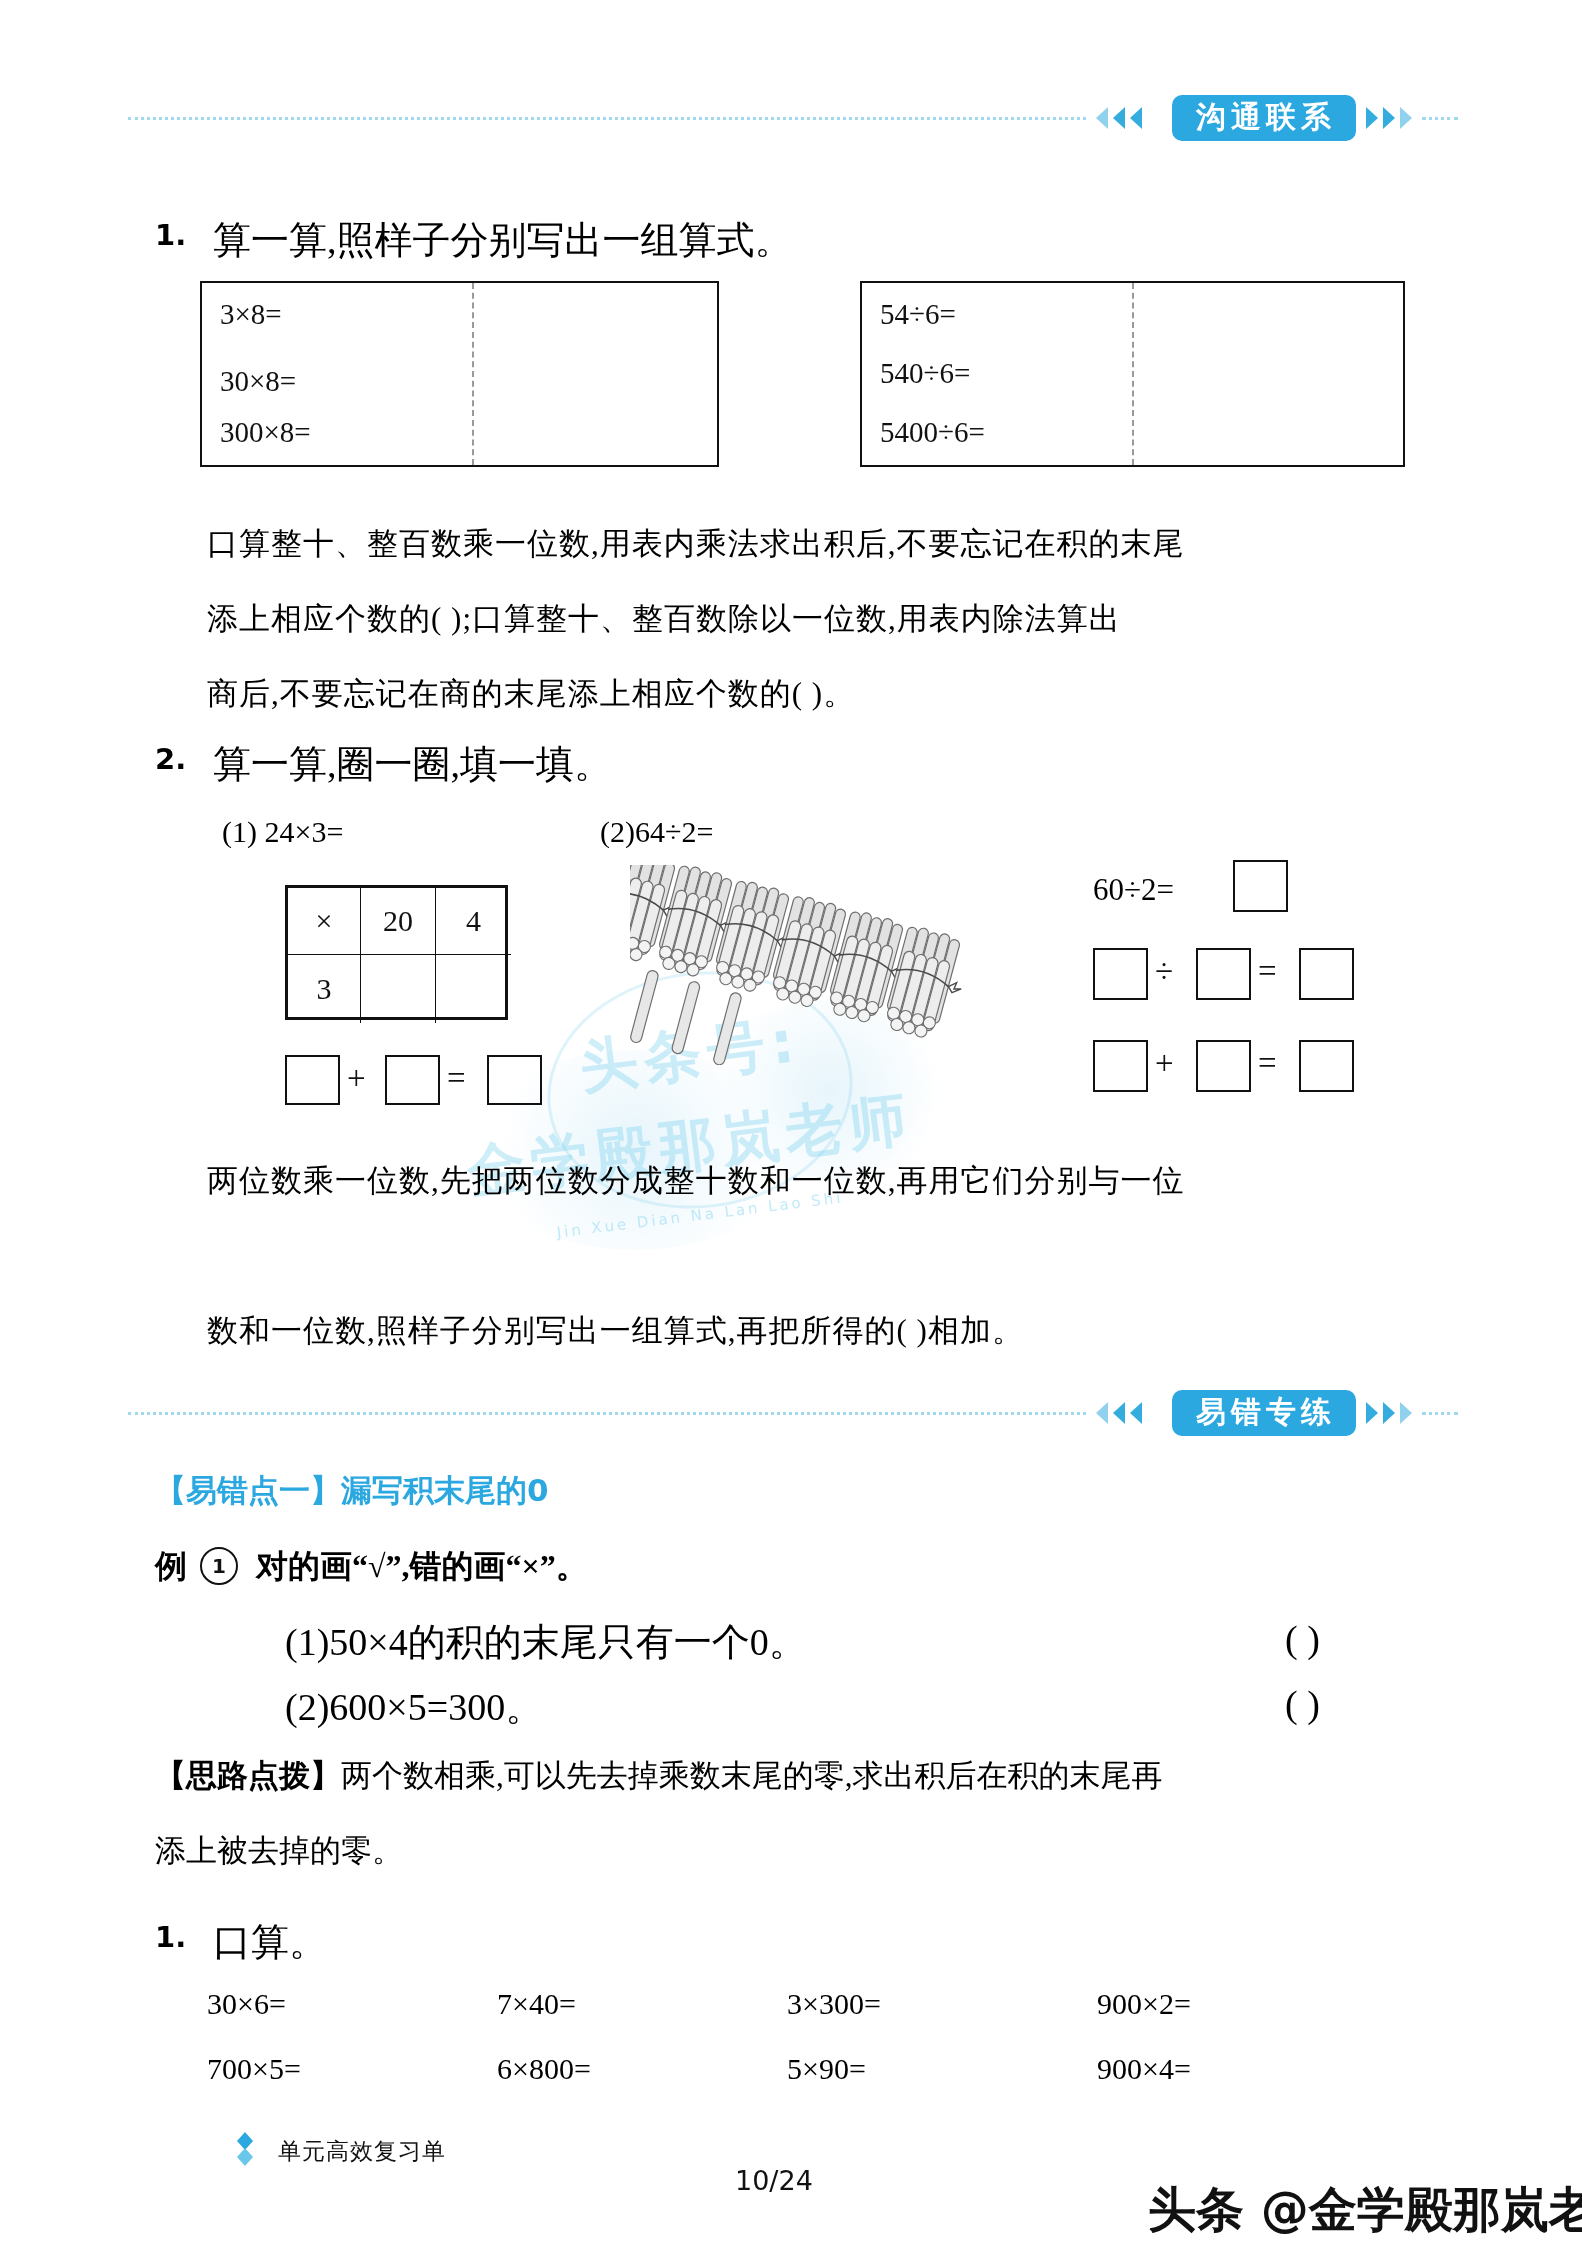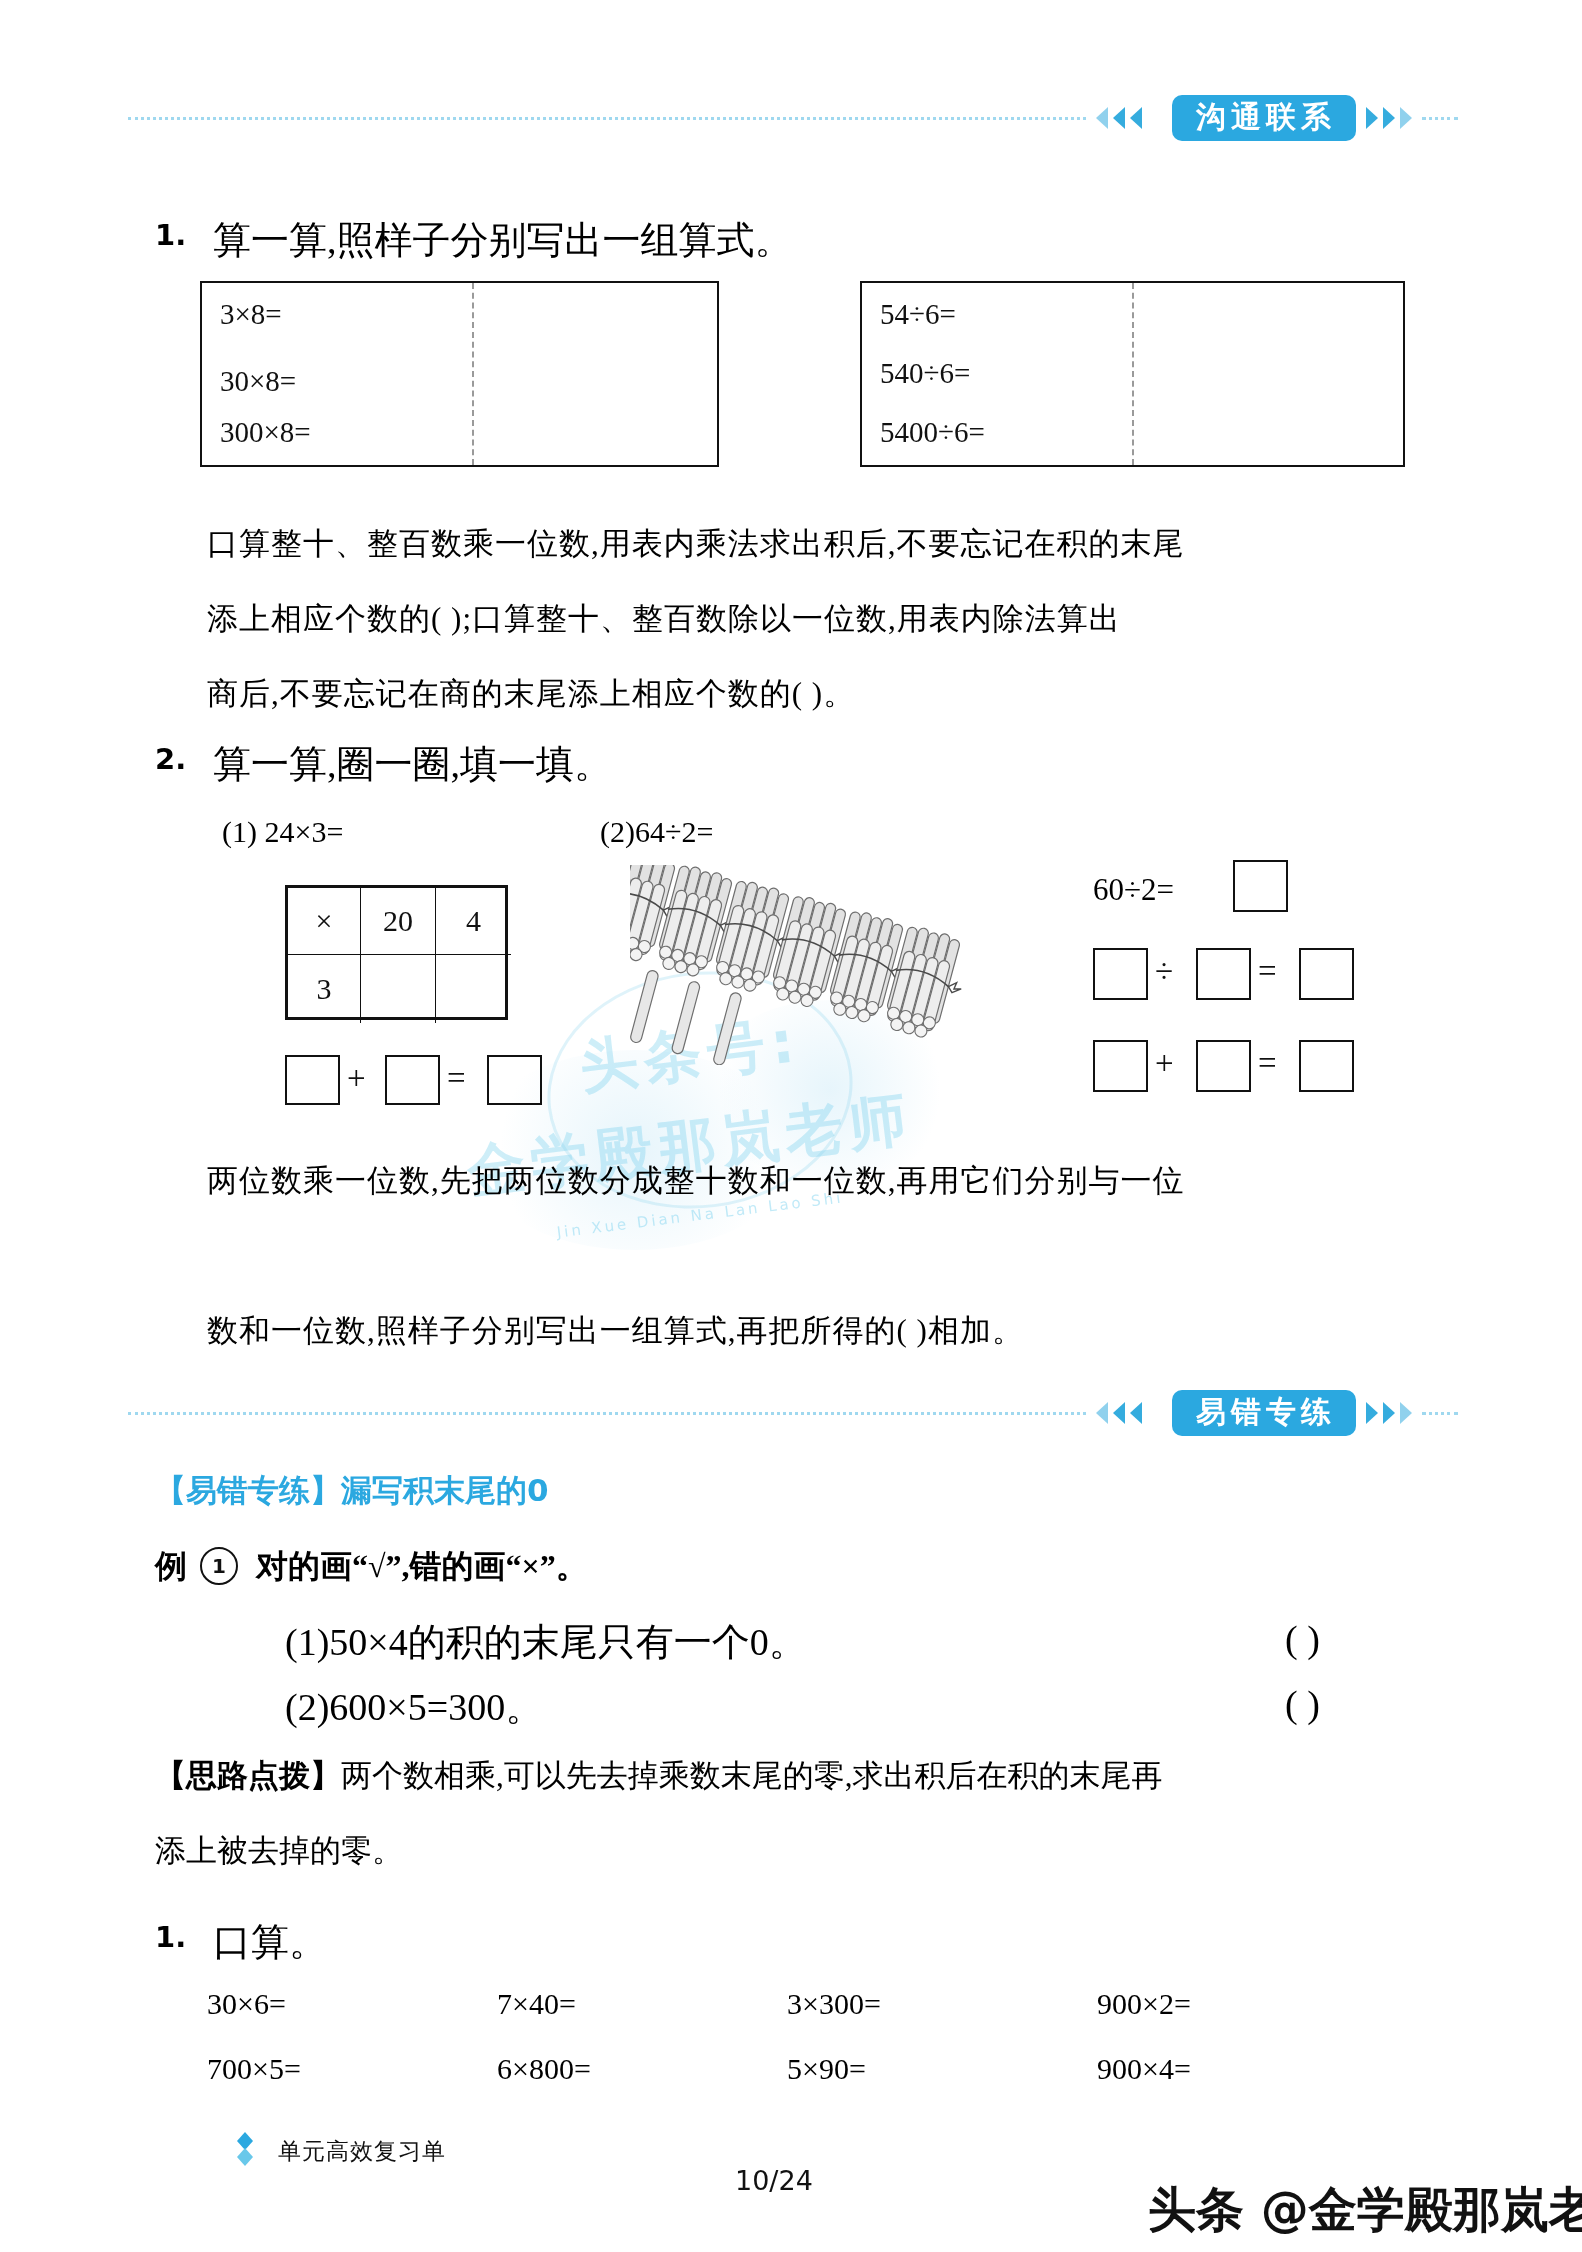--- a/index.html
+++ b/index.html
@@ -364,21 +364,21 @@
     <div class="badge">易错专练</div>
     <div class="arrows">
       <span class="tri-r"></span>
       <span class="tri-r"></span>
       <span class="tri-r dim"></span>
     </div>
     <div class="dotline" style="max-width:36px;"></div>
   </div>
 
   <div class="errhead" style="left:155px; top:1470px;">
-    <span>【易错专练】</span><span class="tail">漏写积末尾的0</span>
+    <span>【易错点一】</span><span class="tail">漏写积末尾的0</span>
   </div>
 
   <div class="exlabel" style="left:155px; top:1545px;">例</div>
   <div class="excircle" style="left:200px; top:1547px;">1</div>
   <div class="exlabel" style="left:256px; top:1545px;">对的画“√”,错的画“×”。</div>
 
   <div class="qtext" style="left:285px; top:1617px;">(1)50×4的积的末尾只有一个0。</div>
   <div class="qtext" style="left:1285px; top:1617px;">(        )</div>
 
   <div class="qtext" style="left:285px; top:1682px;">(2)600×5=300。</div>

